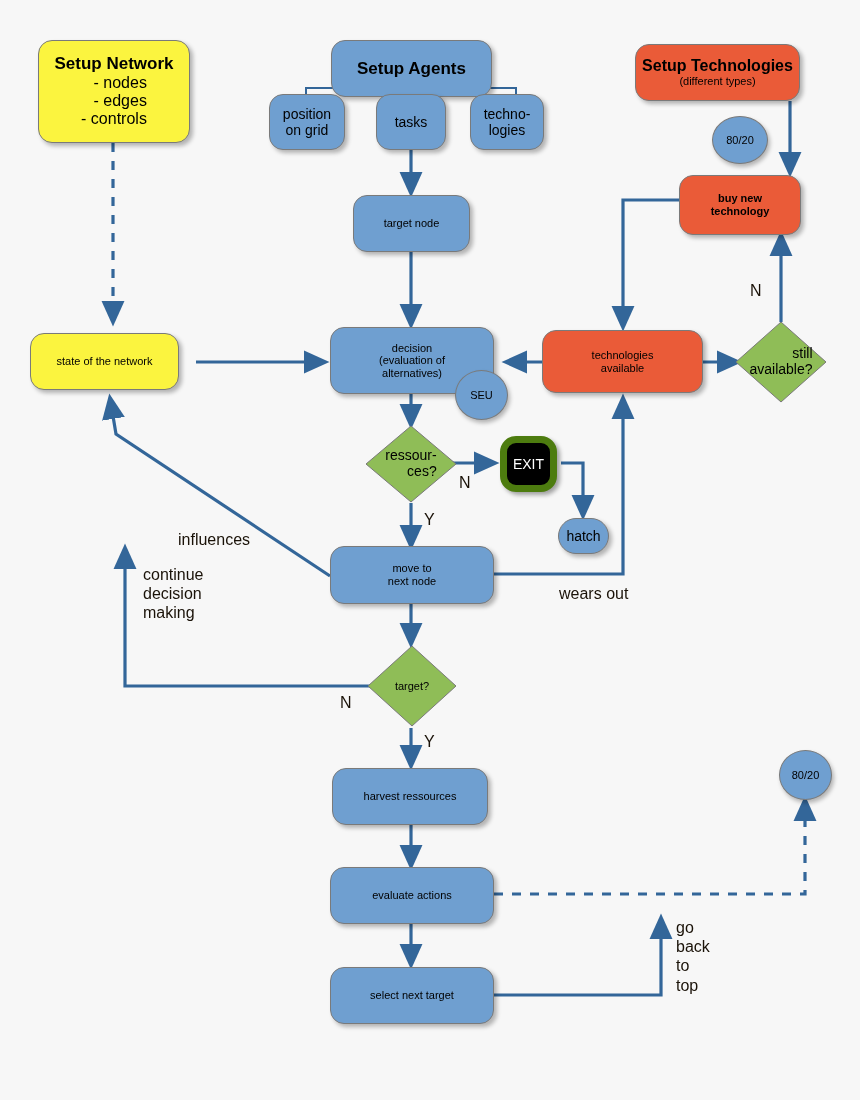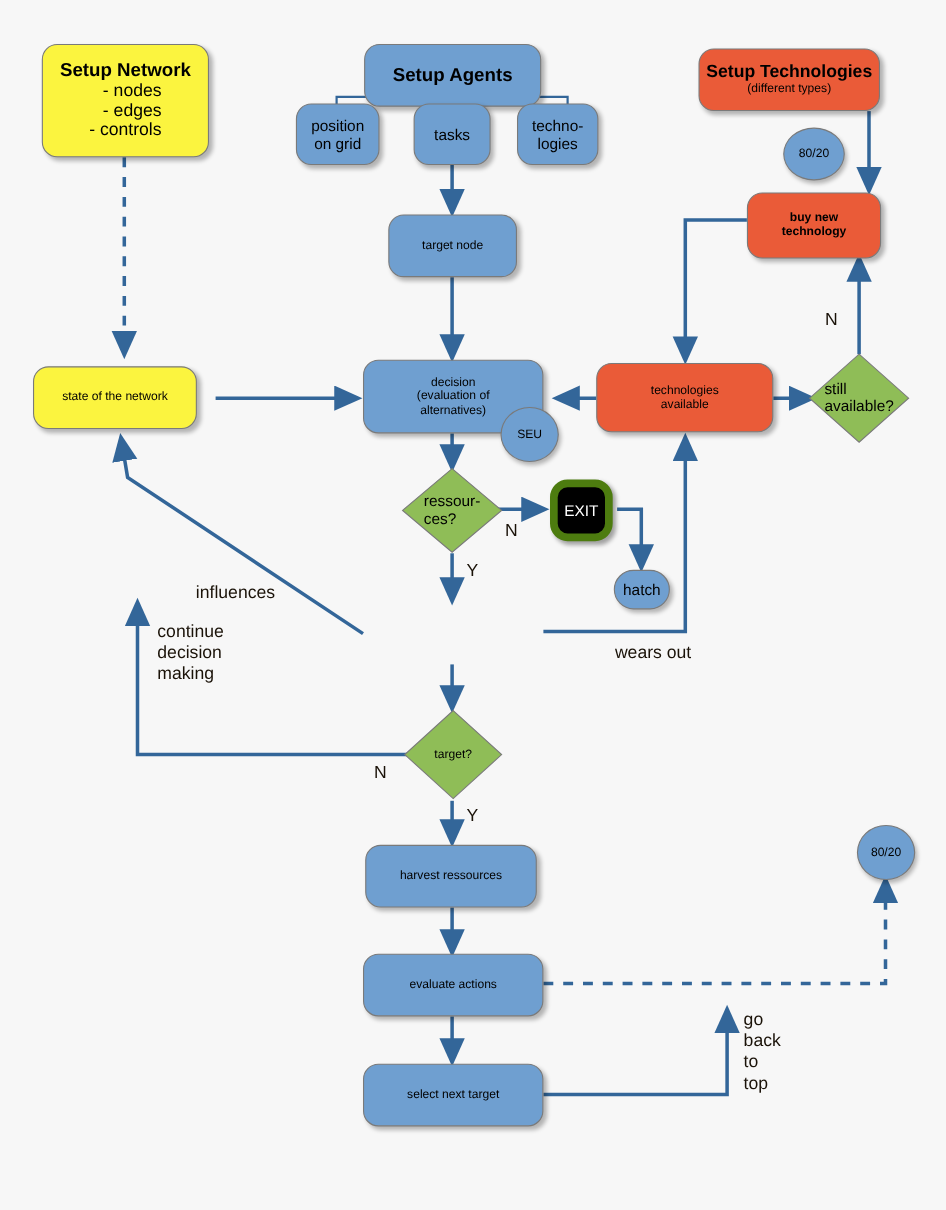--- a/index.html
+++ b/index.html
@@ -62,21 +62,21 @@
     left: 0; top: 0;
     width: 100%; height: 100%;
   }
   .diamond-label {
     position: absolute;
     left: 0; top: 0;
     width: 100%; height: 100%;
     display: flex;
     align-items: center;
     justify-content: center;
-    text-align: left;
+    text-align: right;
     color: #000;
     line-height: 1.12;
     z-index: 2;
   }
   .edge-label {
     position: absolute;
     color: #1a1208;
     z-index: 6;
     line-height: 1.2;
     white-space: pre-line;
@@ -232,20 +232,24 @@
   </div>
 
   <div class="node exit t14" style="left:500px; top:436px; width:57px; height:56px;">
     <span>EXIT</span>
   </div>
 
   <div class="node rect blue t14" style="left:558px; top:518px; width:51px; height:36px; border-radius:18px;">
     <span>hatch</span>
   </div>
 
+  <div class="node rect blue t15" style="left:330px; top:546px; width:164px; height:58px; white-space:pre-line;">
+    <span>move to
+next node</span>
+  </div>
 
   <div class="diamond-wrap" style="left:366px; top:644px; width:92px; height:84px;">
     <svg class="diamond-shape" viewBox="0 0 92 84">
       <polygon points="46,2 90,42 46,82 2,42" fill="#8fbd57" stroke="#7a7a7a" stroke-width="1"></polygon>
     </svg>
     <div class="diamond-label t15">target?</div>
   </div>
 
   <div class="node rect blue t15" style="left:332px; top:768px; width:156px; height:57px;text-align:center;">
     <span>harvest ressources</span>

